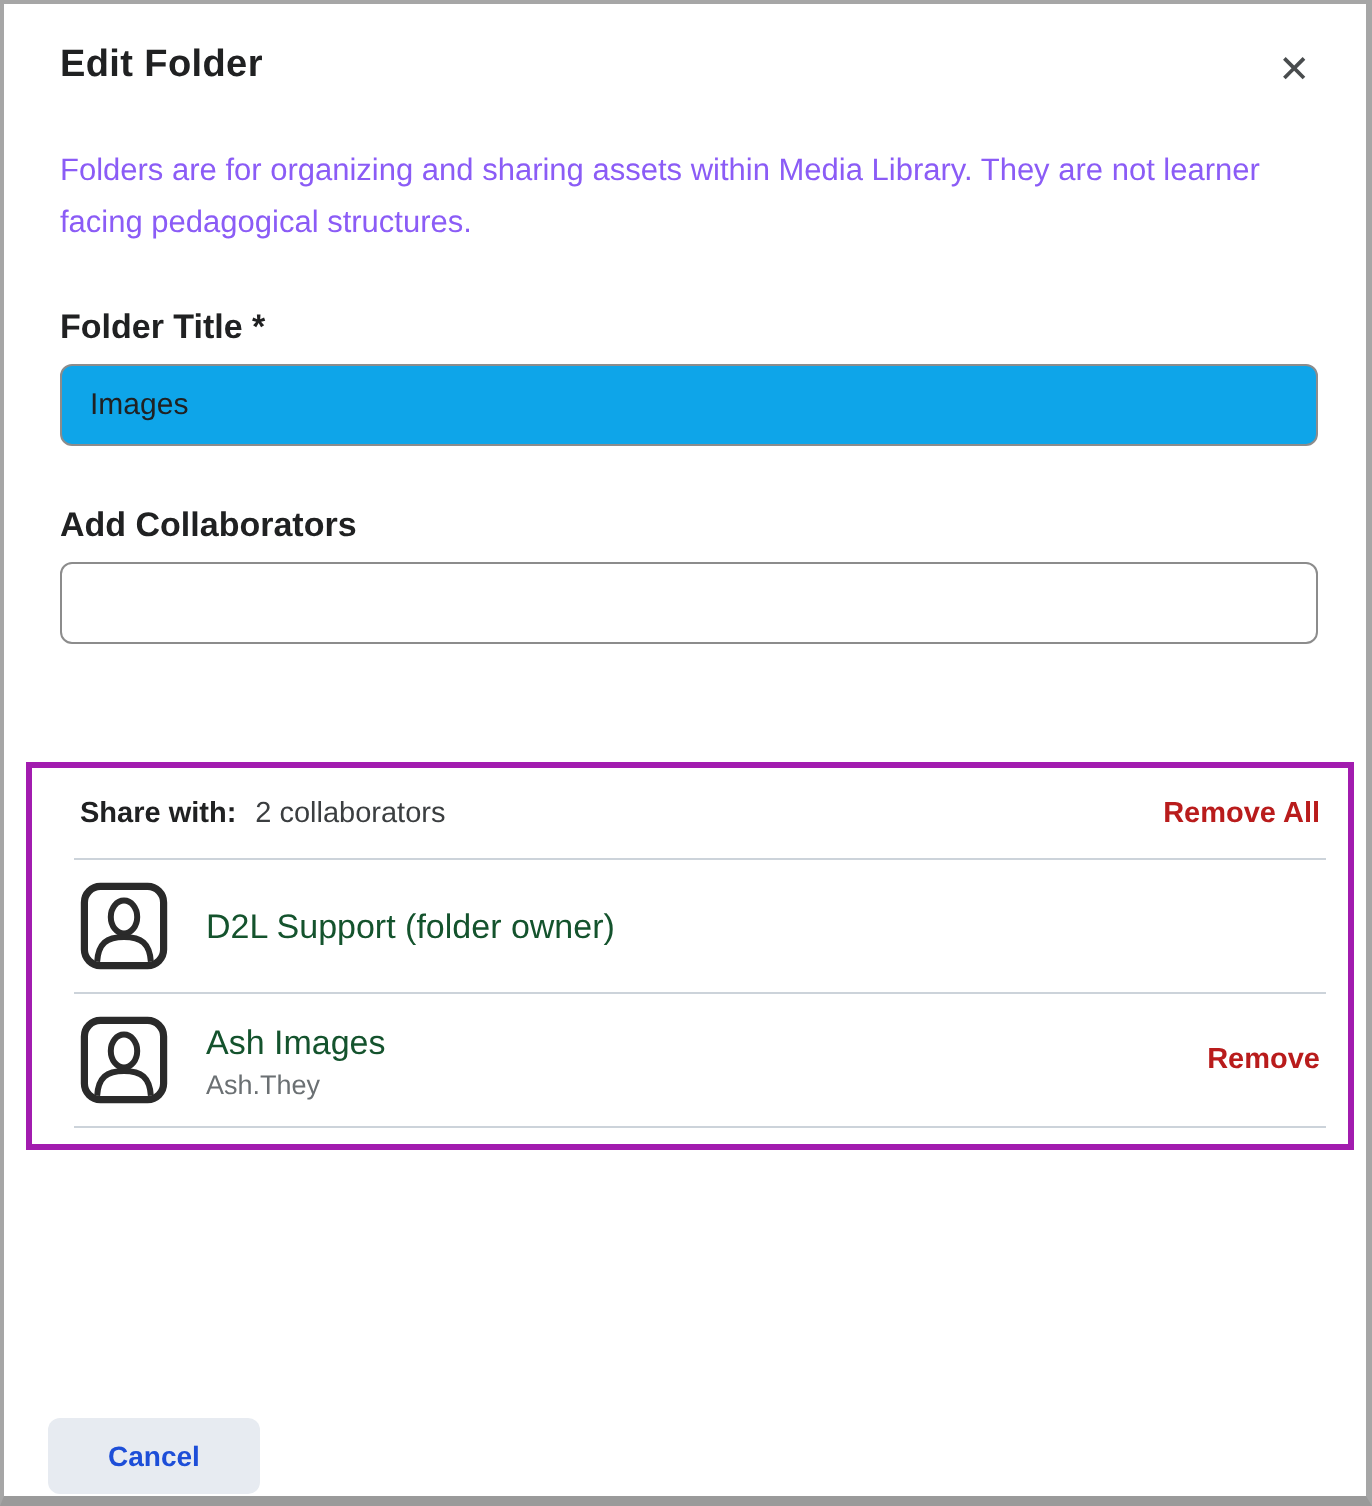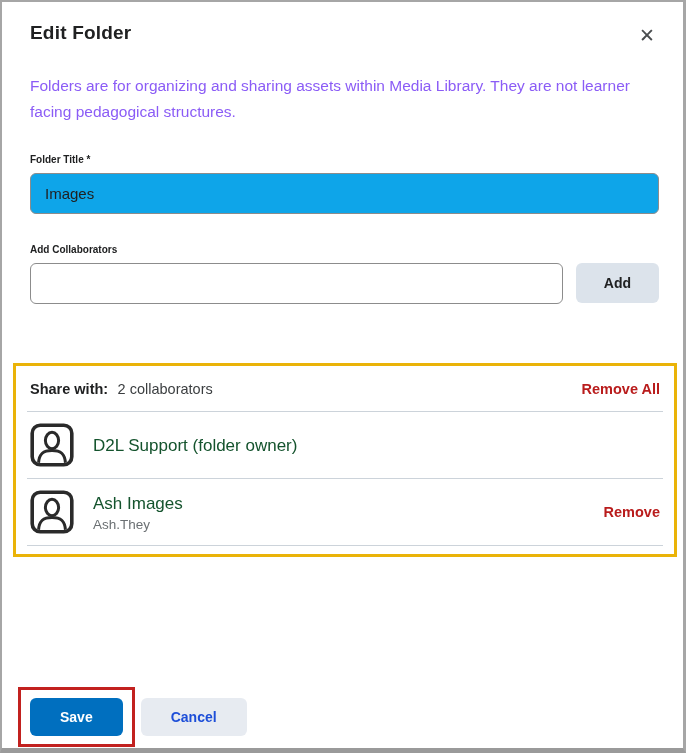--- a/index.html
+++ b/index.html
@@ -47,21 +47,21 @@
     margin-top: 26px;
     font-size: 15.5px;
     line-height: 1.65;
     color: #8b5cf6;
     max-width: 632px;
   }
 
   .field-label {
     display: block;
     margin-top: 30px;
-    font-size: 10px;
+    font-size: 17px;
     font-weight: bold;
     color: #202122;
   }
 
   .text-input {
     display: block;
     width: 100%;
     height: 41px;
     margin-top: 8px;
     border: 1px solid #8c8c8c;
@@ -103,22 +103,23 @@
     padding: 11px 30px;
   }
   .btn-cancel {
     background: #e7ebf1;
     color: #1d4ed8;
     padding: 11px 30px;
   }
 
   .share-box {
     margin: 47px 6px 0 11px;
-    border: 3px solid #eab308;
+    border: 3px solid #a21caf;
     background: #ffffff;
+    padding-left: 10px;
   }
   .share-header {
     display: flex;
     align-items: center;
     justify-content: space-between;
     padding: 14px 14px 13px 14px;
   }
   .share-label { font-size: 14.5px; font-weight: bold; }
   .share-count { font-size: 14.5px; font-weight: normal; color: #3b3e40; margin-left: 5px; }
   .link {
@@ -177,21 +178,20 @@
     </div>
 
     <p class="dialog-description">Folders are for organizing and sharing assets within Media Library. They are not learner facing pedagogical structures.</p>
 
     <label class="field-label">Folder Title *</label>
     <input class="text-input filled" type="text" value="Images" style="">
 
     <label class="field-label">Add Collaborators</label>
     <div class="collab-input-row">
       <input class="text-input" type="text" value="" style="">
-      <button class="btn btn-neutral">Add</button>
     </div>
   </div>
 
   <div class="share-box">
     <div class="share-header">
       <div>
         <span class="share-label">Share with:</span>
         <span class="share-count">2 collaborators</span>
       </div>
       <a class="link">Remove All</a>
@@ -237,18 +237,15 @@
         <div class="collab-username">Ash.They</div>
       </div>
       <a class="link">Remove</a>
     </div>
 
     <hr class="divider">
     <div class="share-bottom-pad"></div>
   </div>
 
   <div class="dialog-footer">
-    <div class="save-annotation">
-      <button class="btn btn-primary">Save</button>
-    </div>
     <button class="btn btn-cancel">Cancel</button>
   </div>
 </div>
 
 </body></html>

